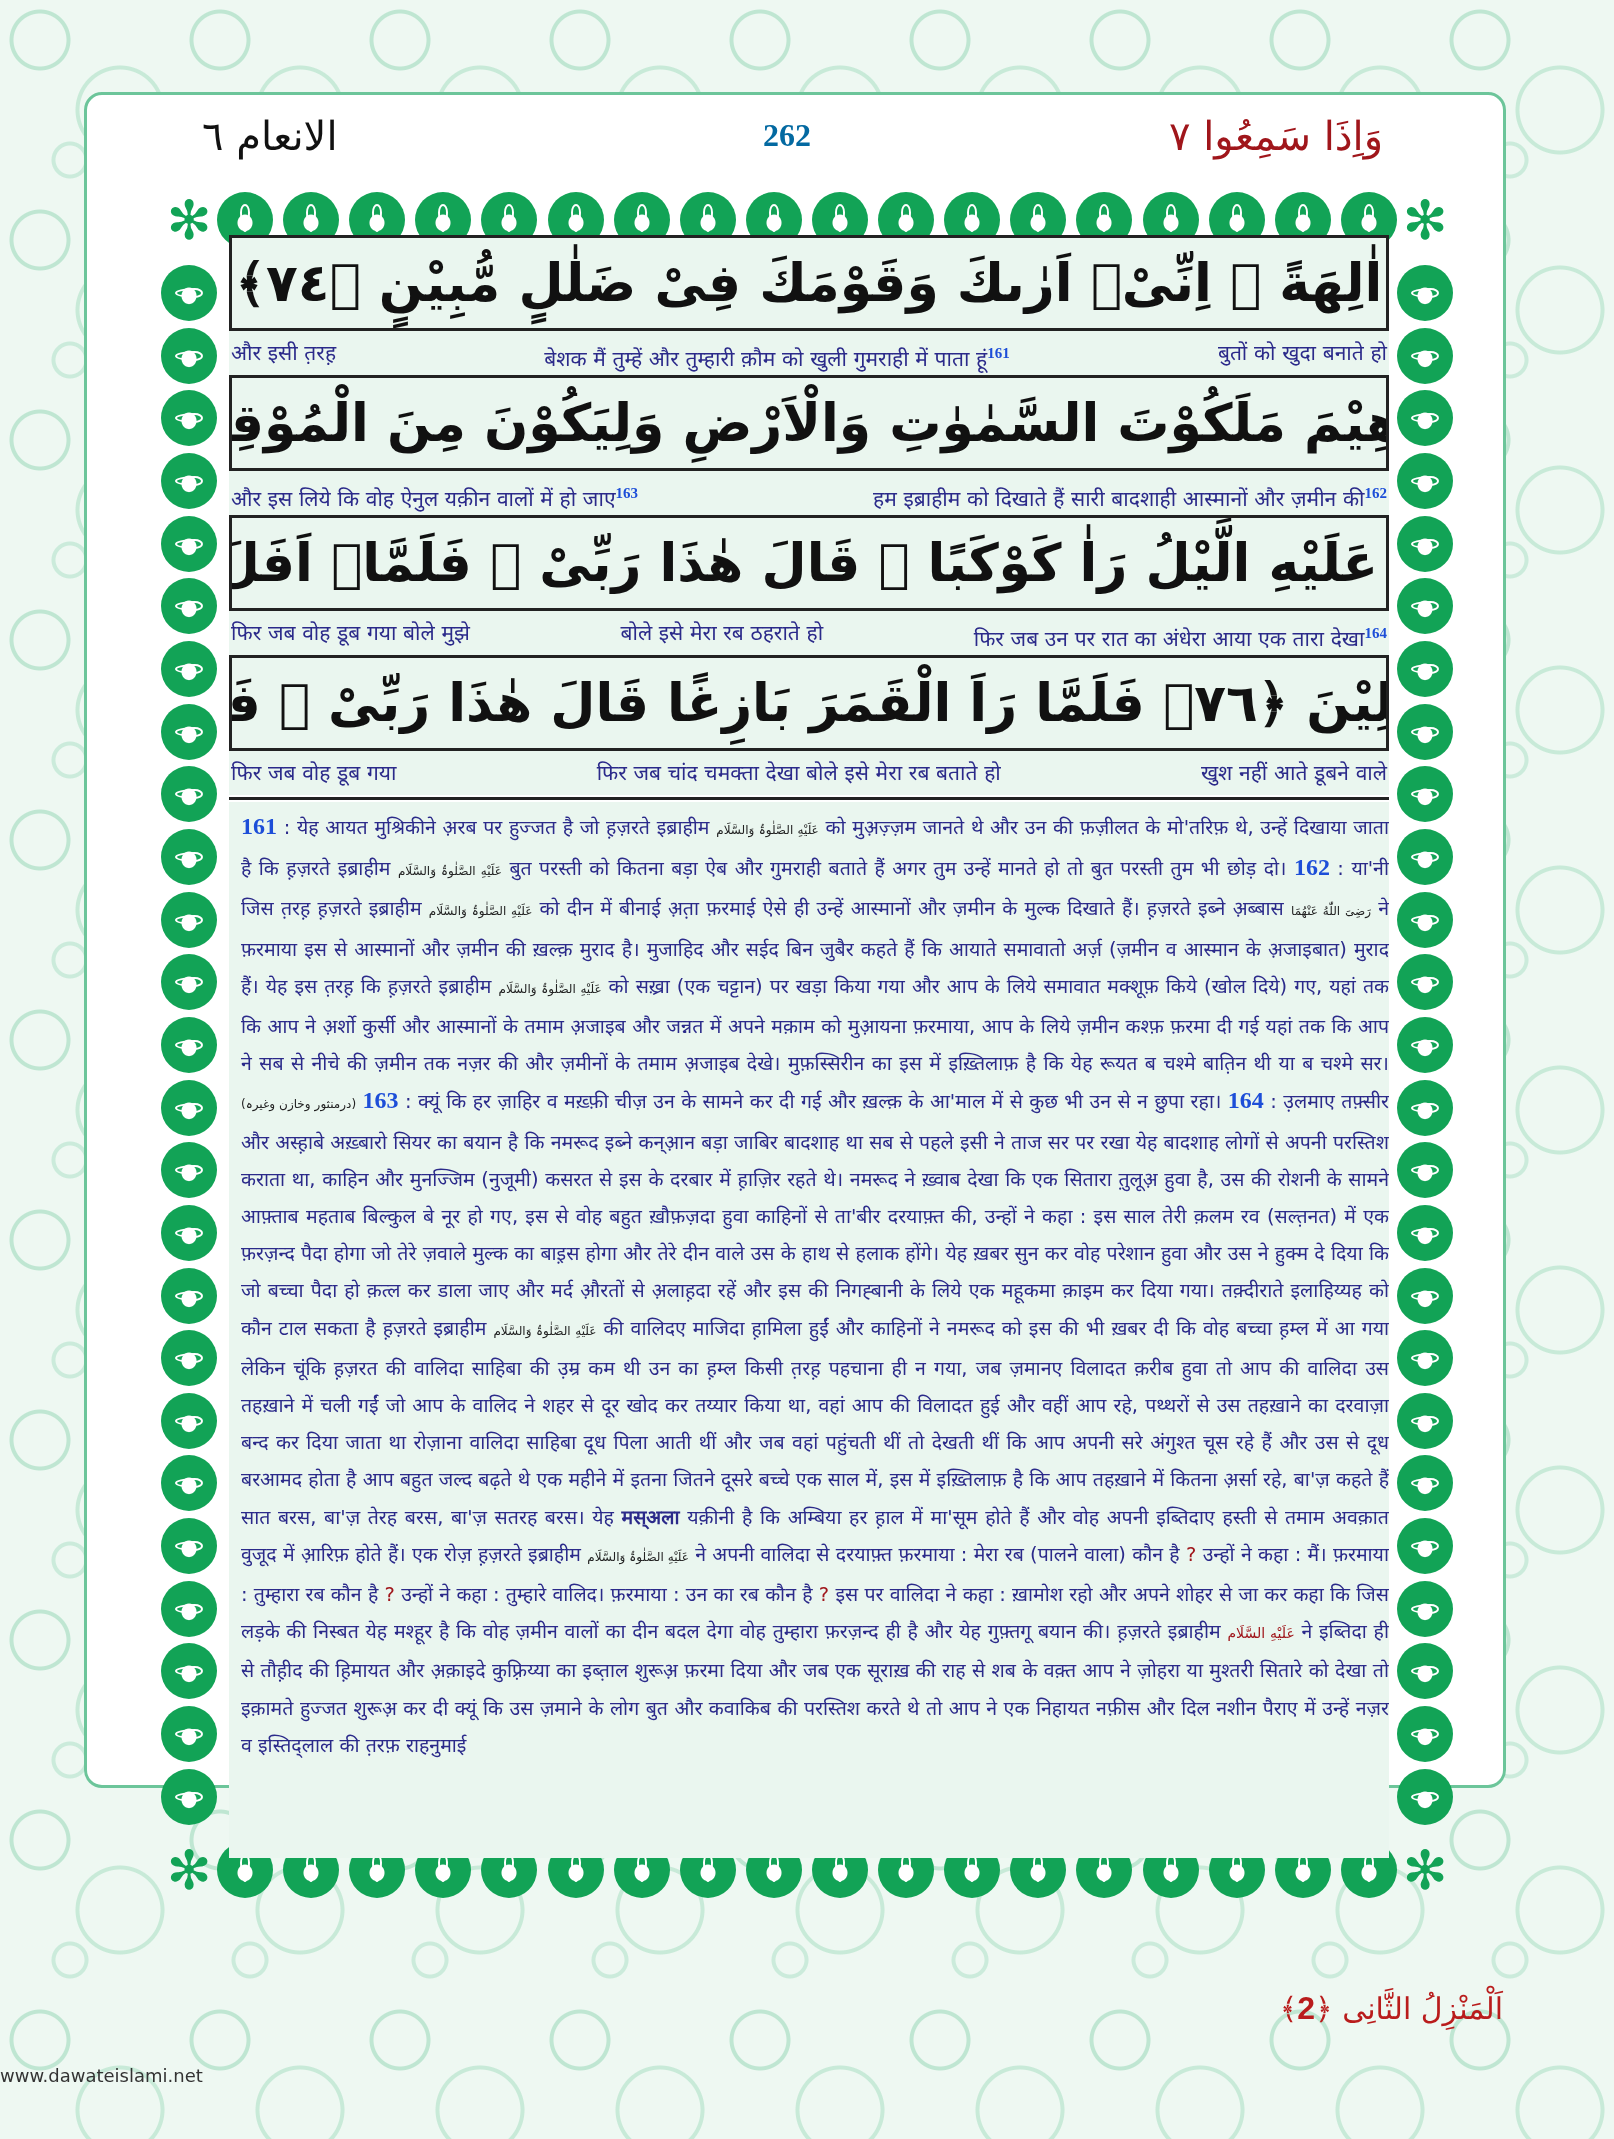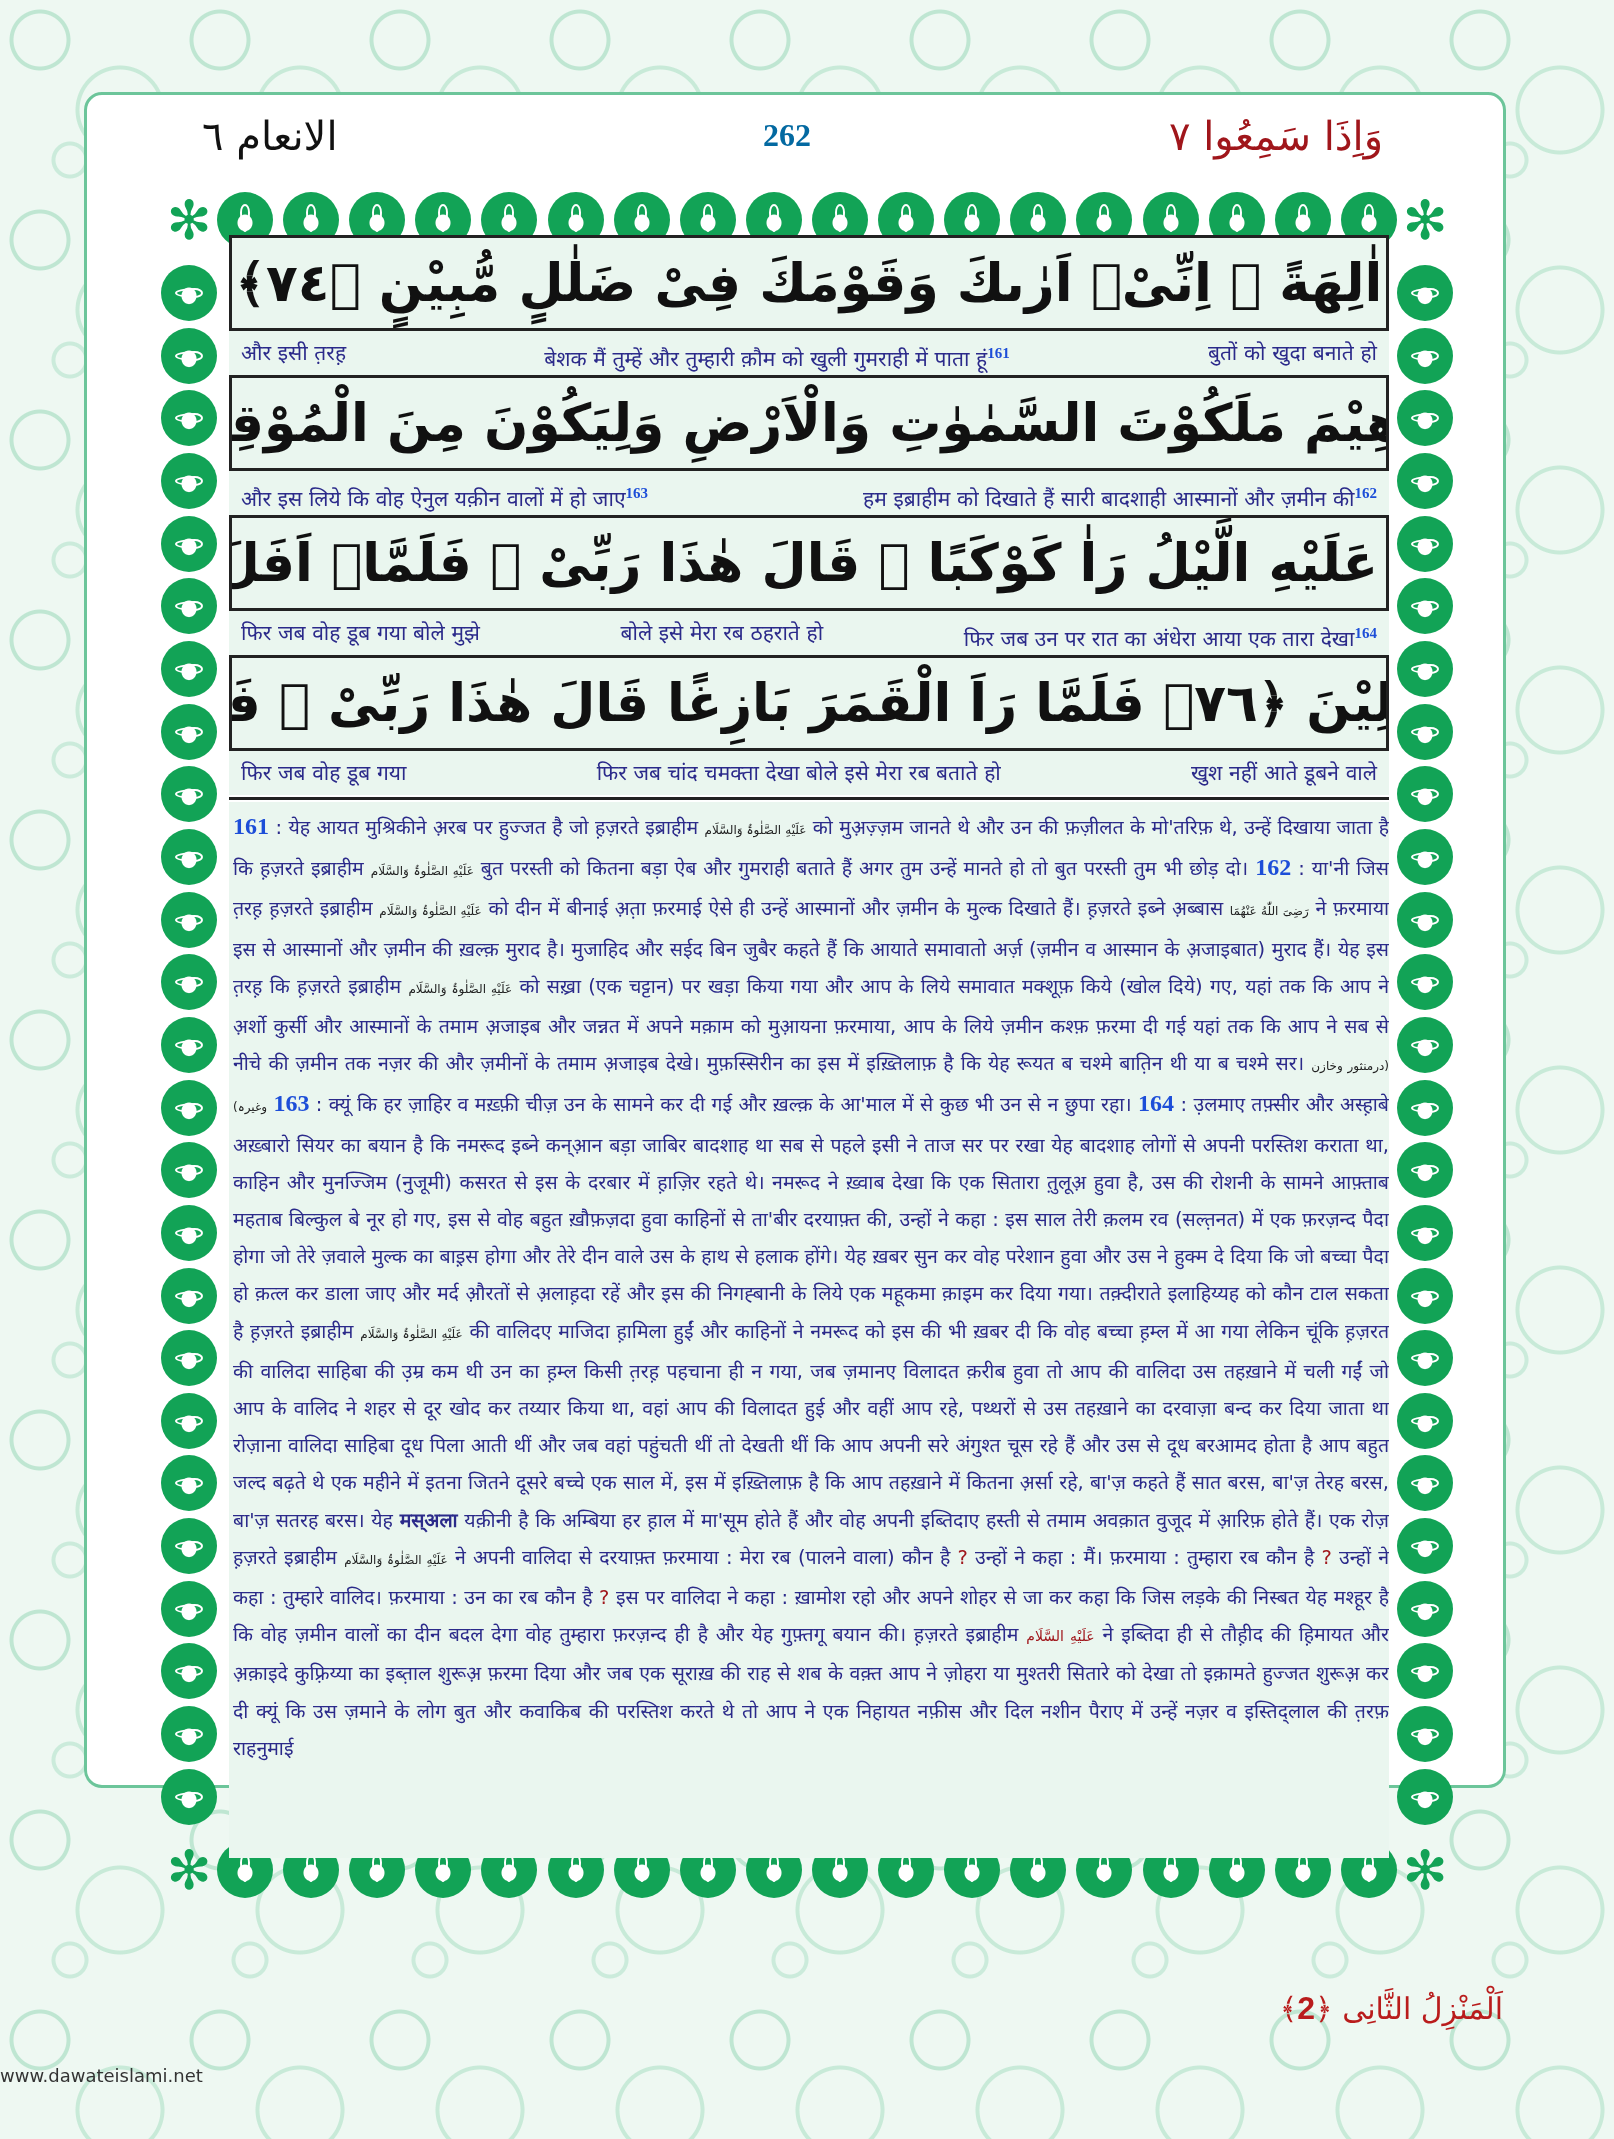--- a/index.html
+++ b/index.html
@@ -79,30 +79,30 @@
     border: 3px solid #222; background: #eaf6ef;
     height: 96px; box-sizing: border-box;
     display: flex; align-items: center; justify-content: center;
     direction: rtl; font-family: "DejaVu Sans", sans-serif; font-weight: bold;
     font-size: 52px; color: #111; white-space: nowrap; overflow: hidden;
     letter-spacing: 1px;
   }
   .translation {
     height: 44px; line-height: 44px; font-size: 21px; color: #2b2a8a;
     background: #eaf6ef; white-space: nowrap;
-    display: flex; justify-content: space-between; padding: 0 12px;
+    display: flex; justify-content: space-between; padding: 0 2px;
     font-family: "DejaVu Sans", sans-serif;
   }
   .translation sup, .commentary .ref {
     color: #1d4ed8; font-family: Liberation Serif, serif; font-weight: bold;
   }
   .translation sup { font-size: 15px; }
   .rule { height: 3px; background: #222; margin-top: 2px; }
   .commentary {
-    background: #eaf6ef; padding: 6px 0 0 4px; margin-top: 2px;
+    background: #eaf6ef; padding: 6px 0 0 12px; margin-top: 2px;
     font-family: "DejaVu Sans", sans-serif; font-size: 19.5px; line-height: 37.2px;
     color: #2b2a8a; text-align: justify; height: 1050px; overflow: hidden;
   }
   .commentary .ref { font-size: 24px; }
   .commentary .salawat {
     font-family: "DejaVu Sans", sans-serif; font-size: 12px; color: #222; direction: rtl;
     unicode-bidi: isolate;
   }
   .commentary .salawat.red { color: #a0161b; font-size: 14px; }
   .commentary .bold { font-weight: bold; }

